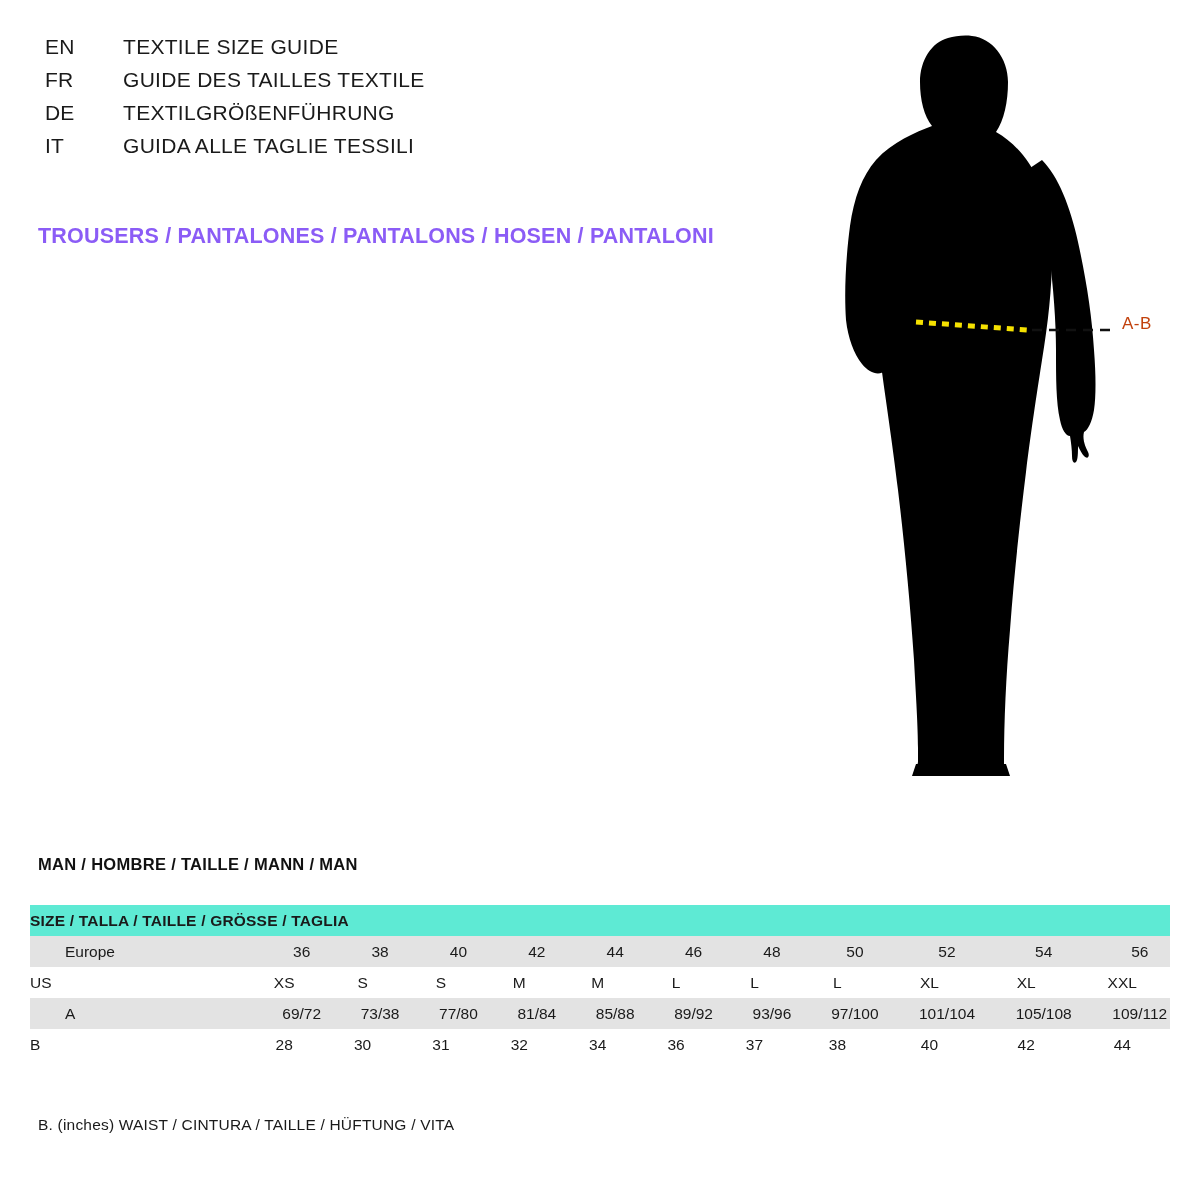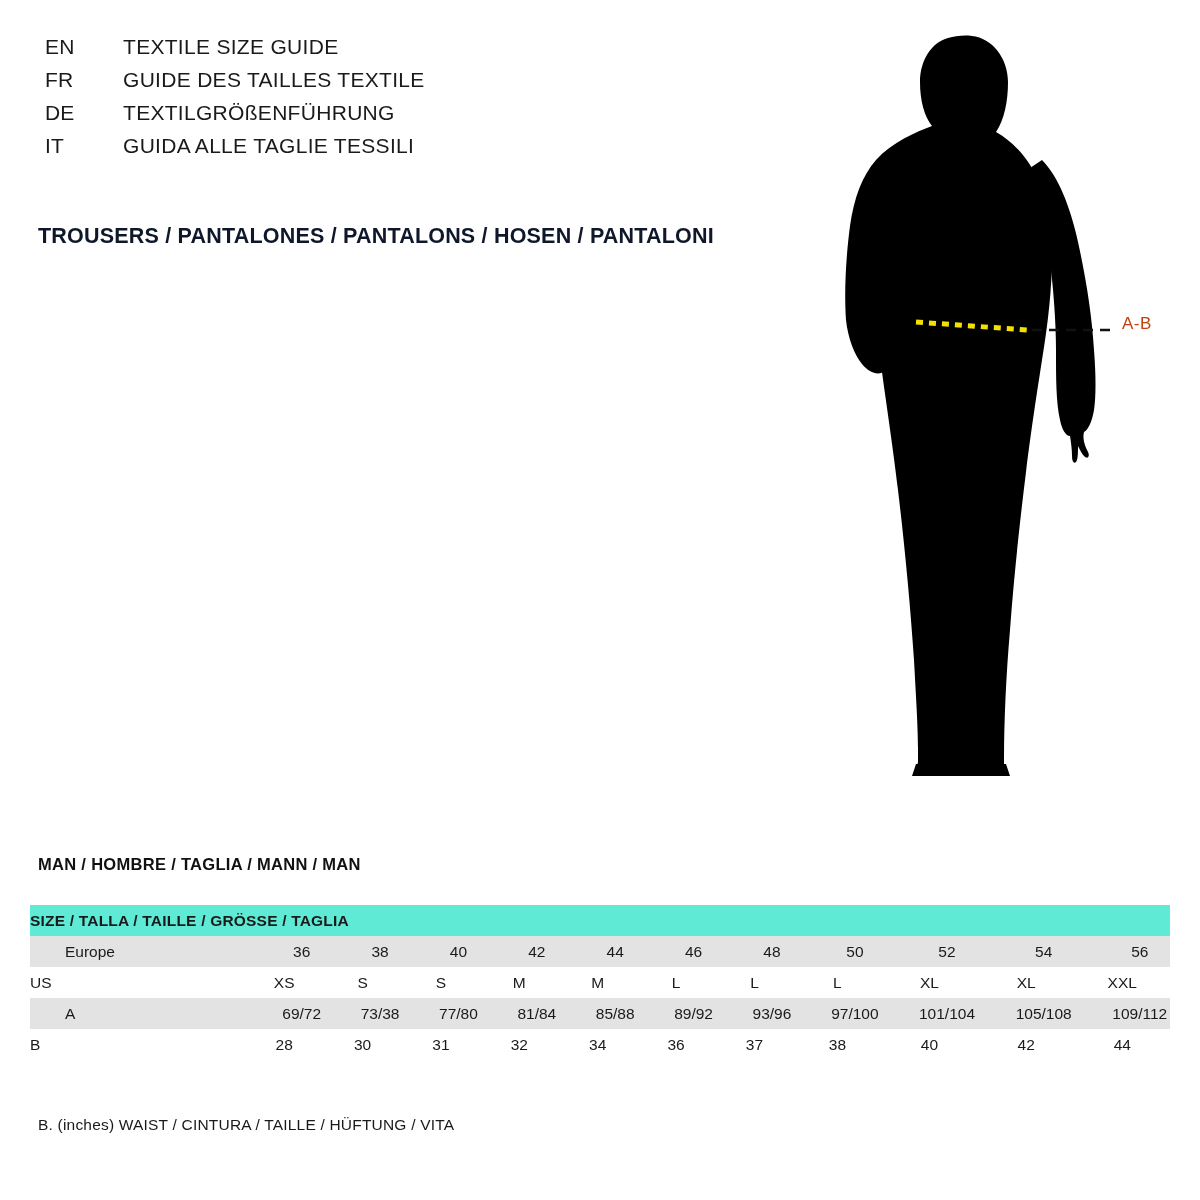--- a/index.html
+++ b/index.html
@@ -41,21 +41,21 @@
     color: #1a1a1a;
   }
 
   .garment-title {
     position: absolute;
     top: 224px;
     left: 38px;
     font-size: 21.5px;
     font-weight: bold;
     letter-spacing: 0.2px;
-    color: #0f172a;
+    color: #8b5cf6;
   }
 
   
   .figure-wrap {
     position: absolute;
     left: 820px;
     top: 20px;
     width: 380px;
     height: 780px;
   }
@@ -224,21 +224,21 @@
       <path fill="#000000" d="M 96 744 L 186 744 L 190 756 L 92 756 Z"></path>
     </g>
 
     <line x1="96" y1="302" x2="208" y2="310" stroke="#f5e100" stroke-width="5" stroke-dasharray="7,6"></line>
 
     <line x1="212" y1="310" x2="292" y2="310" stroke="#111111" stroke-width="2.5" stroke-dasharray="10,7"></line>
   </svg>
 </div>
 <div class="ab-label">A-B</div>
 
-<div class="table-heading">MAN / HOMBRE / TAGLIA / MANN / MAN</div>
+<div class="table-heading">MAN / HOMBRE / TAILLE / MANN / MAN</div>
 
 <table class="size-table">
   <tbody>
     <tr class="header-row">
       <td class="label-cell" colspan="12">SIZE / TALLA / TAILLE / GRÖSSE / TAGLIA</td>
     </tr>
 
     <tr class="row-shaded">
       <td class="label-cell">Europe</td>
       <td class="val-cell">36</td>

